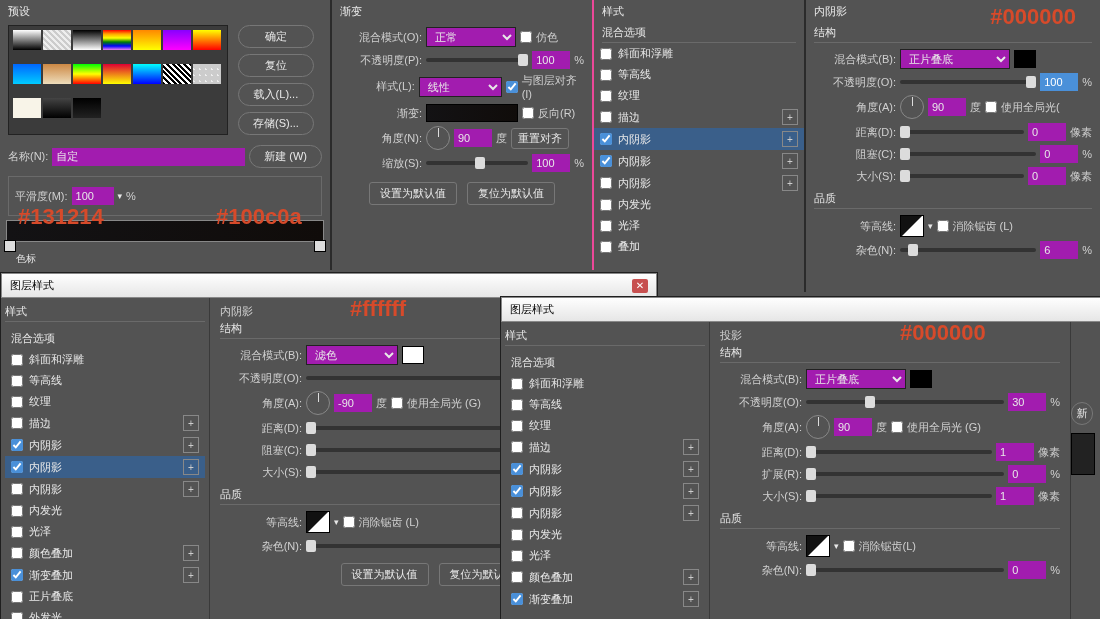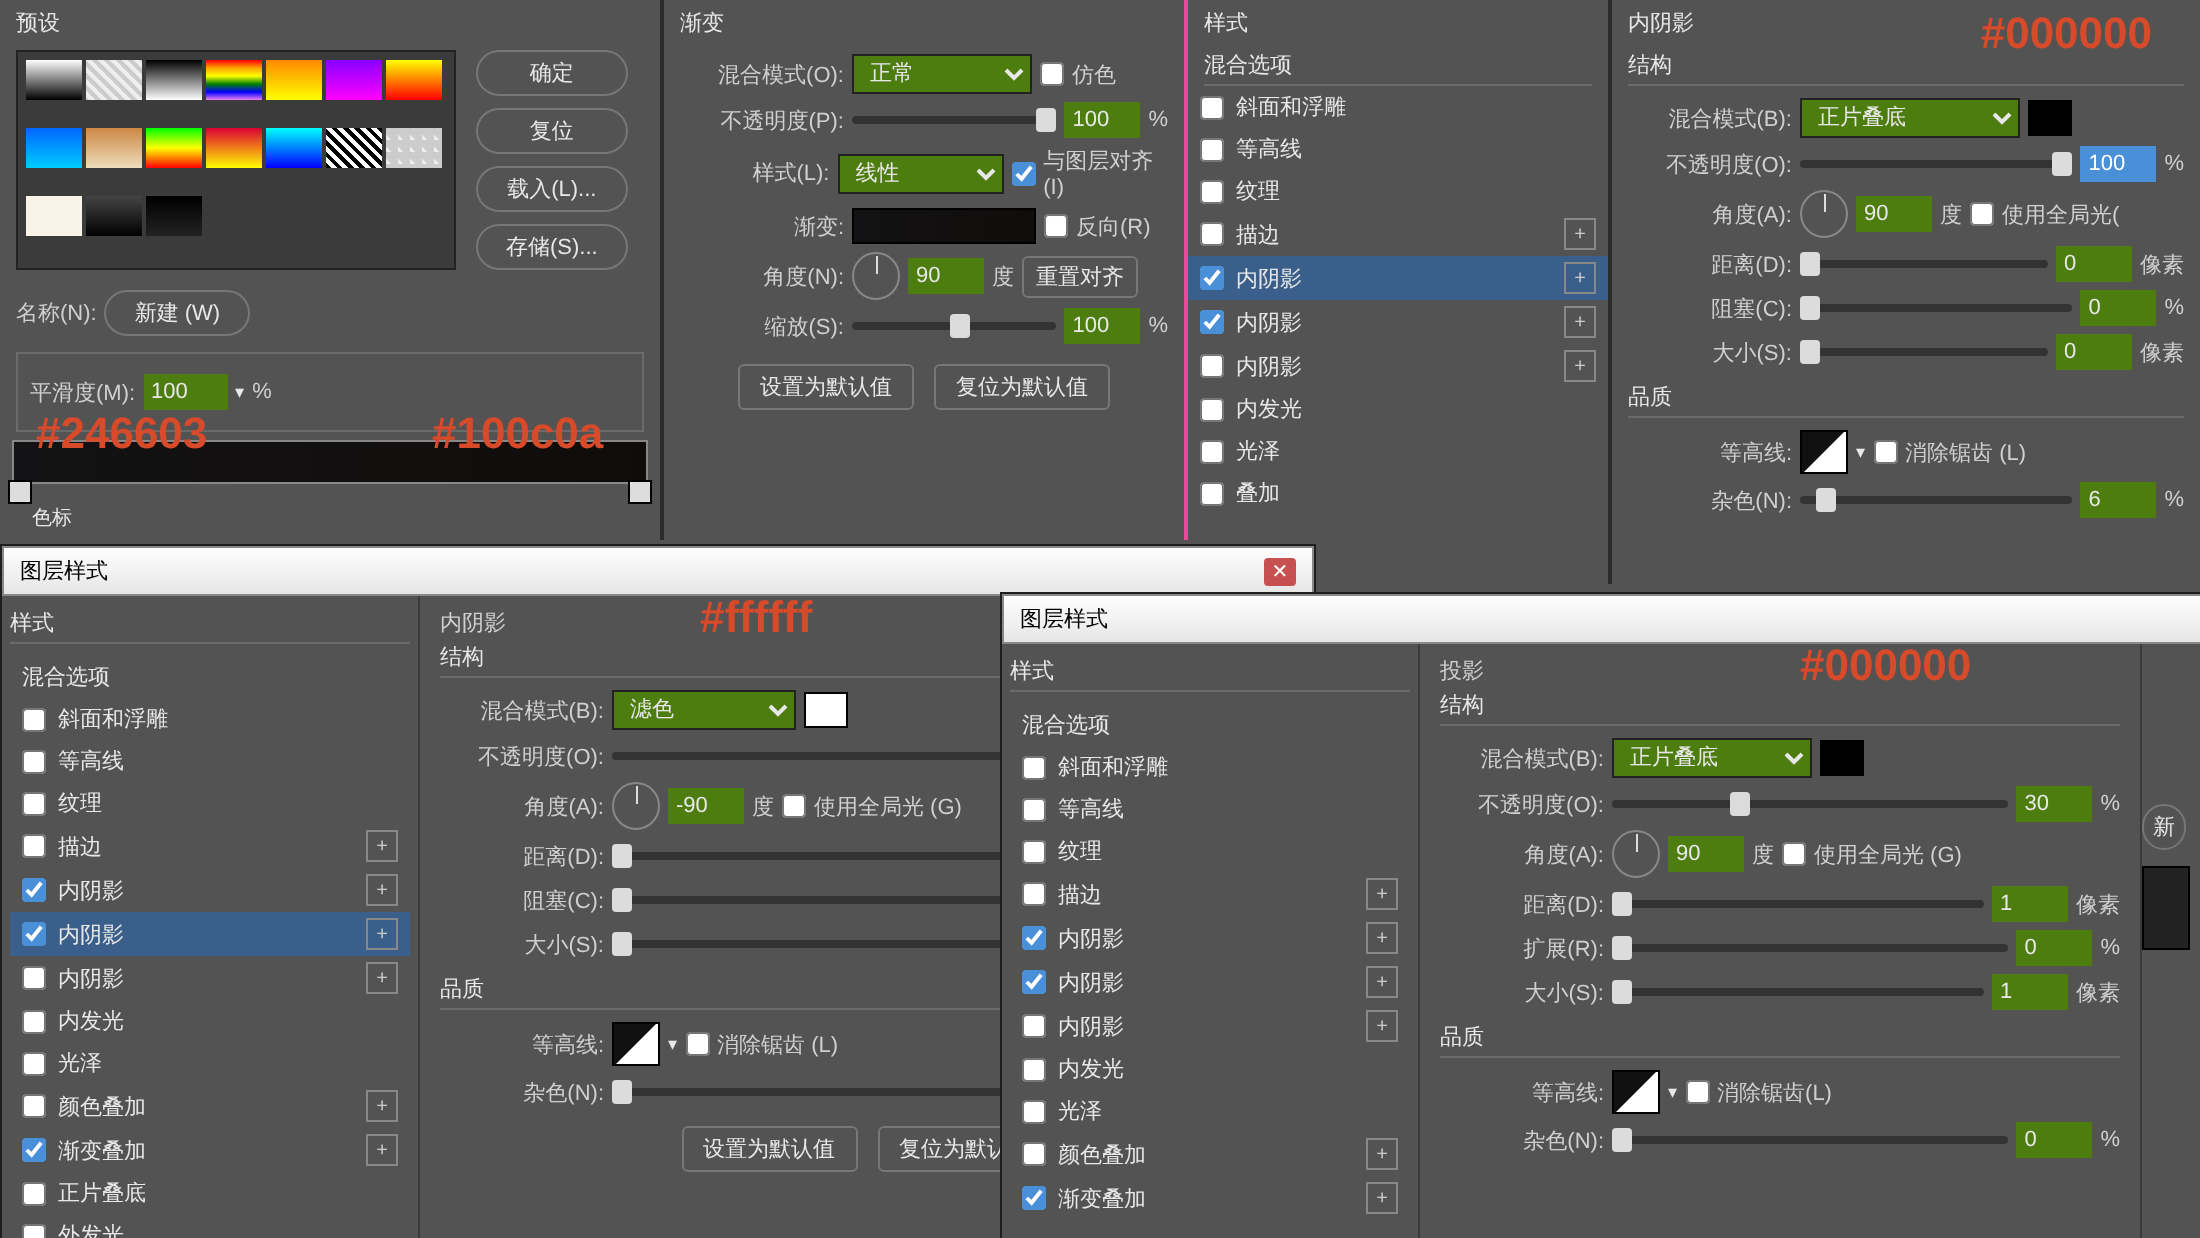--- a/index.html
+++ b/index.html
@@ -1,20 +1,20 @@
 <!DOCTYPE html>
 <html><head>
 <meta charset="utf-8">
 <style>
   html,body{margin:0;padding:0;width:1100px;height:619px;background:#535353;font-family:"Microsoft YaHei",Arial,sans-serif;font-size:11px;color:#e8e8e8;overflow:hidden;position:relative}
   .panel{background:#535353;position:absolute;}
   .panel .hdr{font-size:11px;color:#e8e8e8;padding:4px 8px}
   .lbl{color:#d0d0d0;font-size:11px}
   .row{display:flex;align-items:center;gap:4px;margin:4px 0}
-  .fld{background:#4d7c0f;border:none;color:#e8e8e8;padding:2px 4px;font-size:11px}
+  .fld{background:#a21caf;border:none;color:#e8e8e8;padding:2px 4px;font-size:11px}
   .btn{background:#535353;border:1px solid #777;border-radius:12px;color:#e8e8e8;font-size:11px;padding:3px 14px;cursor:pointer}
   .btn2{background:#535353;border:1px solid #777;border-radius:3px;color:#e8e8e8;font-size:11px;padding:3px 10px;cursor:pointer}
   select.fld{height:20px;border:1px solid #222}
   input.fld{height:14px}
   input[type=checkbox]{width:12px;height:12px;margin:0;accent-color:#4a90d9}
   .slider{height:4px;background:#333;border-radius:2px;position:relative;flex:1}
   .slider .thumb{width:10px;height:12px;background:#dcdcdc;border-radius:2px;position:absolute;top:-4px}
   .swatch{width:20px;height:16px;border:1px solid #000}
   .divtitle{border-bottom:1px solid #6a6a6a;font-size:11px;padding:2px 0;margin-bottom:6px}
   .styles-list{background:#535353}
@@ -59,35 +59,36 @@
     </div>
     <div style="display:flex;flex-direction:column;gap:6px">
       <button class="btn">确定</button>
       <button class="btn">复位</button>
       <button class="btn">载入(L)...</button>
       <button class="btn">存储(S)...</button>
     </div>
   </div>
   <div class="row" style="padding:4px 8px">
     <span class="lbl">名称(N):</span>
+    <input class="fld" style="flex: 1 1 0%;" value="自定">
     <button class="btn">新建 (W)</button>
   </div>
   <div style="border:1px solid #6a6a6a;margin:4px 8px;padding:6px">
     <div class="row">
       <span class="lbl">平滑度(M):</span>
       <input class="fld" style="width: 34px;" value="100">
       <span style="font-size:9px">▾</span>
       <span class="lbl">%</span>
     </div>
   </div>
   <div class="grad-bar">
     <div class="stop" style="left:-3px"></div>
       <div class="stop" style="right:-3px"></div>
   </div>
-  <div class="hex" style="left:18px;top:204px">#246603</div>
+  <div class="hex" style="left:18px;top:204px">#131214</div>
   <div class="hex" style="left:216px;top:204px">#100c0a</div>
   <div style="position:absolute;bottom:4px;left:16px;font-size:10px">色标</div>
 </div>
 
 <div class="panel" style="left:332px;top:0;width:260px;height:270px;border-right:6px solid #ec4899">
   <div class="hdr">渐变</div>
   <div style="padding:0 8px">
    <div class="row">
         <span class="lbl" style="width:82px;text-align:right">混合模式(O):</span>
         <select class="fld" style="width:90px"><option>正常</option></select>

